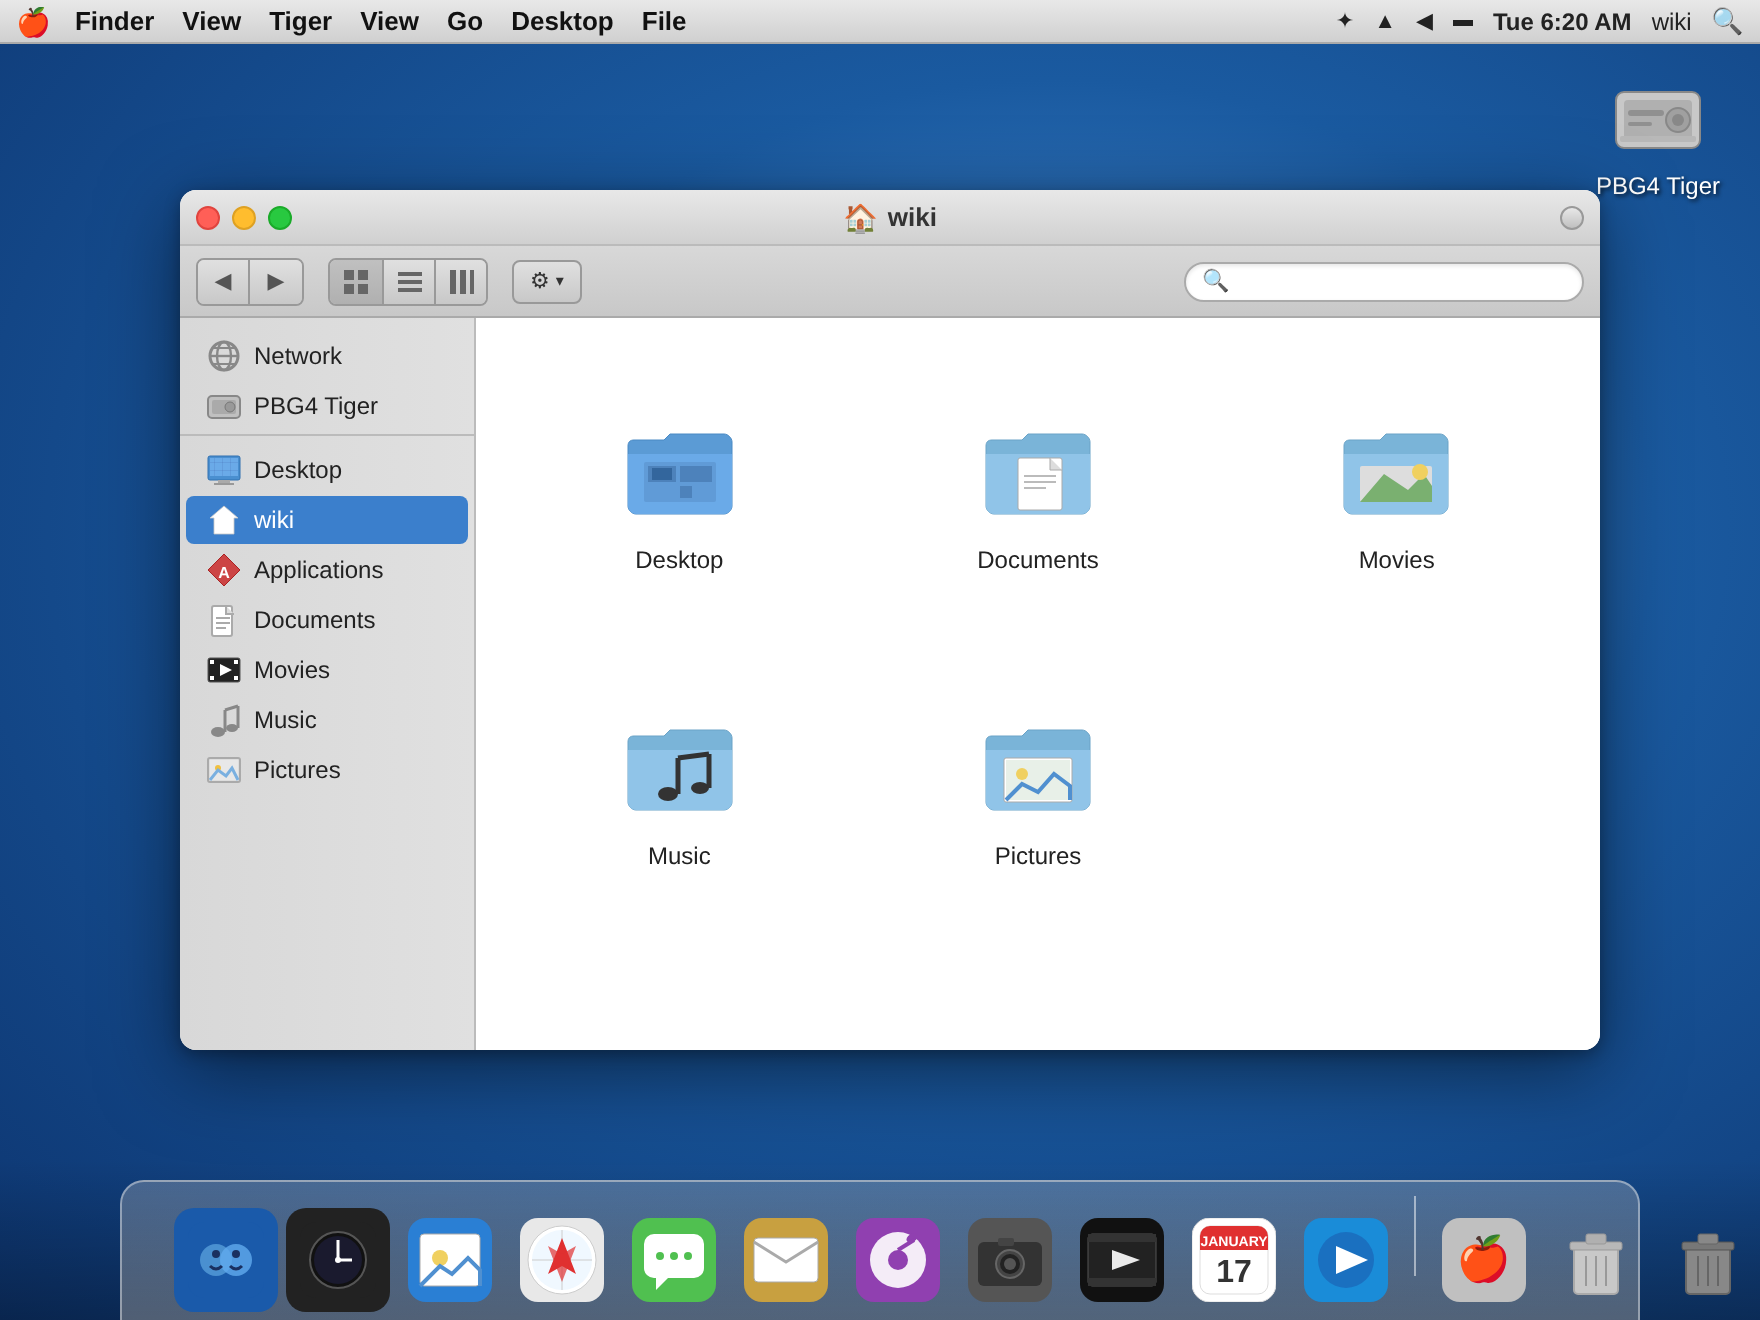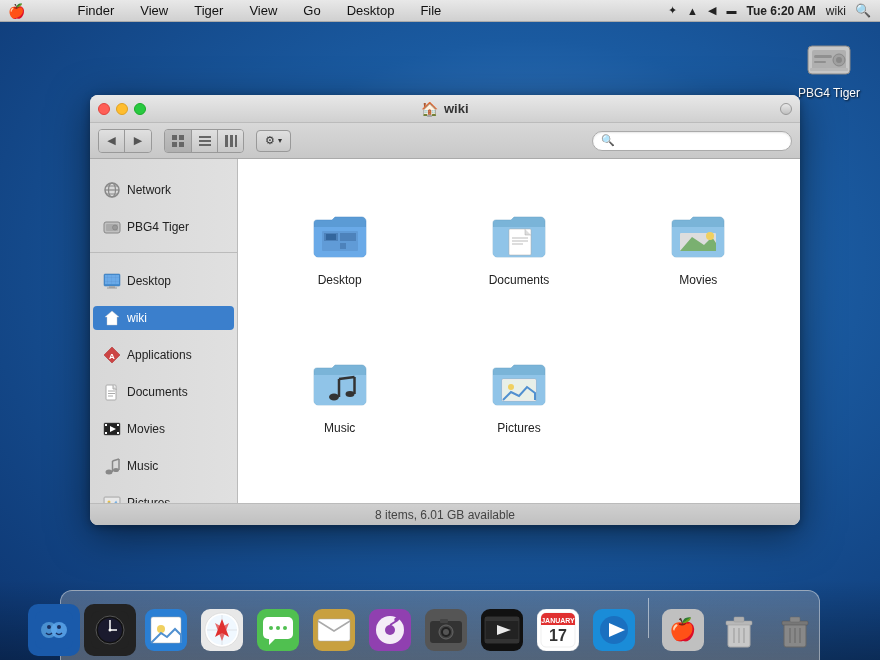--- a/index.html
+++ b/index.html
@@ -32,25 +32,24 @@
       z-index: 100;
       border-bottom: 1px solid #aaa;
     }
     .menubar-apple {
       font-size: 14px;
       margin-right: 12px;
       color: #333;
     }
     .menubar-items {
       display: flex;
-      gap: 26px;
+      gap: 14px;
       font-size: 13px;
-      font-weight: 400;
+      font-weight: 700;
       color: #111;
-      margin-left: 40px;
     }
     .menubar-items span {
       cursor: pointer;
     }
     .menubar-right {
       position: absolute;
       right: 8px;
       display: flex;
       align-items: center;
       gap: 10px;
@@ -242,21 +241,21 @@
     }
     .sidebar-item {
       display: flex;
       align-items: center;
       gap: 6px;
       padding: 3px 10px;
       font-size: 12px;
       color: #222;
       cursor: pointer;
       border-radius: 4px;
-      margin: 13px 3px;
+      margin: 1px 3px;
     }
     .sidebar-item.active {
       background: #3b7fcc;
       color: white;
     }
     .sidebar-item .si-icon {
       width: 18px;
       height: 18px;
       display: flex;
       align-items: center;
@@ -314,21 +313,21 @@
 
     
     .dock {
       position: absolute;
       bottom: 0;
       left: 0;
       right: 0;
       height: 80px;
       display: flex;
       align-items: flex-end;
-      justify-content: flex-start;
+      justify-content: flex-end;
       gap: 4px;
       padding-bottom: 4px;
       background: linear-gradient(to top, rgba(0,0,0,0.3), transparent);
       padding-left: 28px;
     }
     .dock-bg {
       position: absolute;
       bottom: 0;
       left: 50%;
       transform: translateX(-50%);
@@ -664,23 +663,20 @@
 
         <div class="file-item">
           <div class="fi-icon">
             
           </div>
 
         </div>
       </div>
     </div>
 
-    <div class="statusbar">
-      <span>8 items, 6.01 GB available</span>
-    </div>
 
   </div>
 
   <div class="dock">
     <div class="dock-bg"></div>
 
     <div class="dock-item" style="background:#1a5aaa; border-radius:10px;">
       <svg width="38" height="38" viewBox="0 0 38 38">
           <rect width="38" height="38" rx="8" fill="#1a5aaa"></rect>
           <circle cx="14" cy="19" r="8" fill="#4a90d0"></circle>

